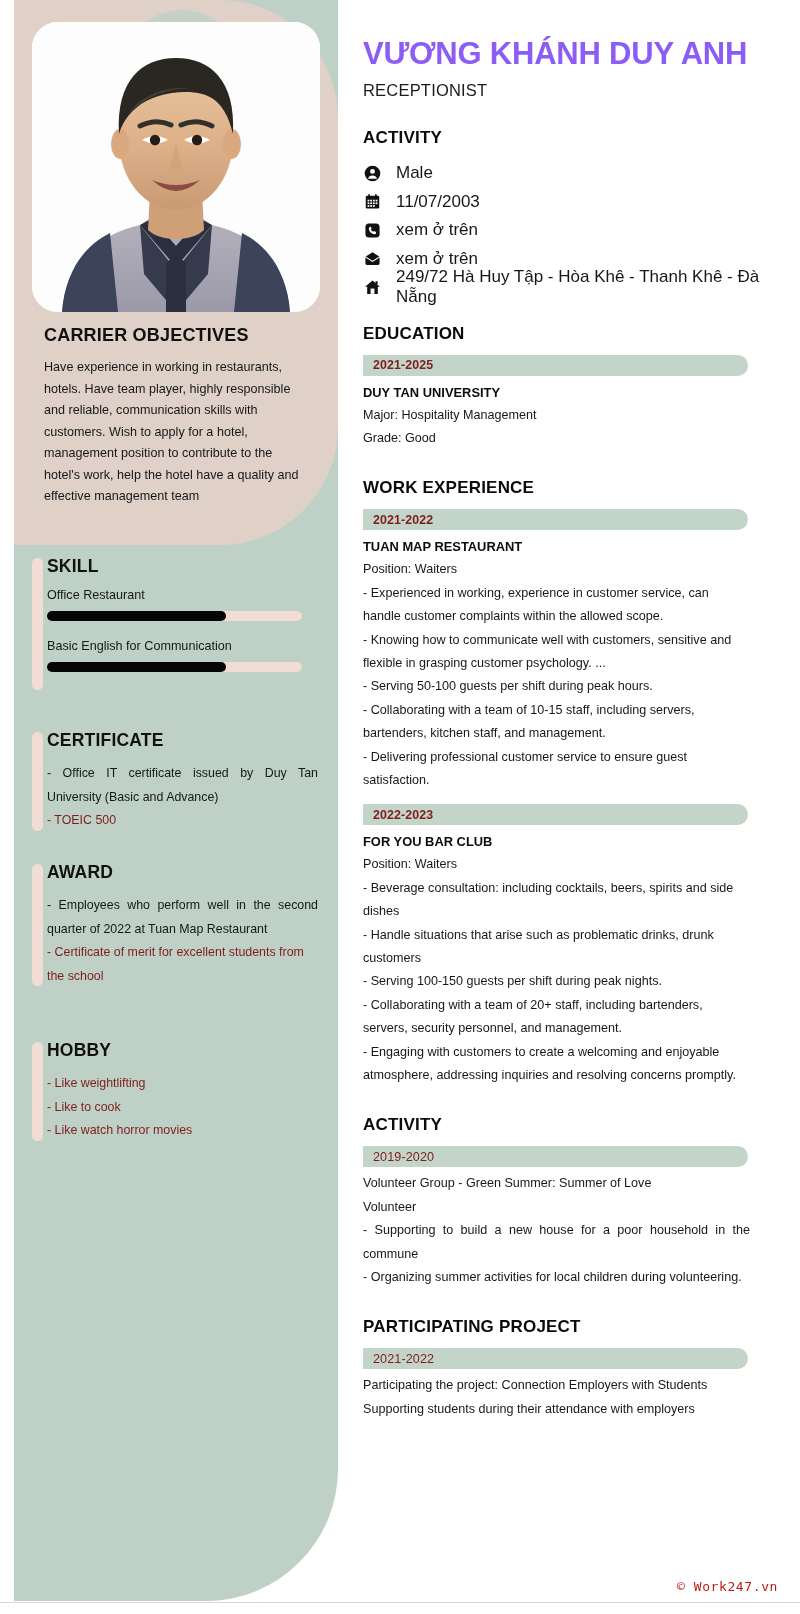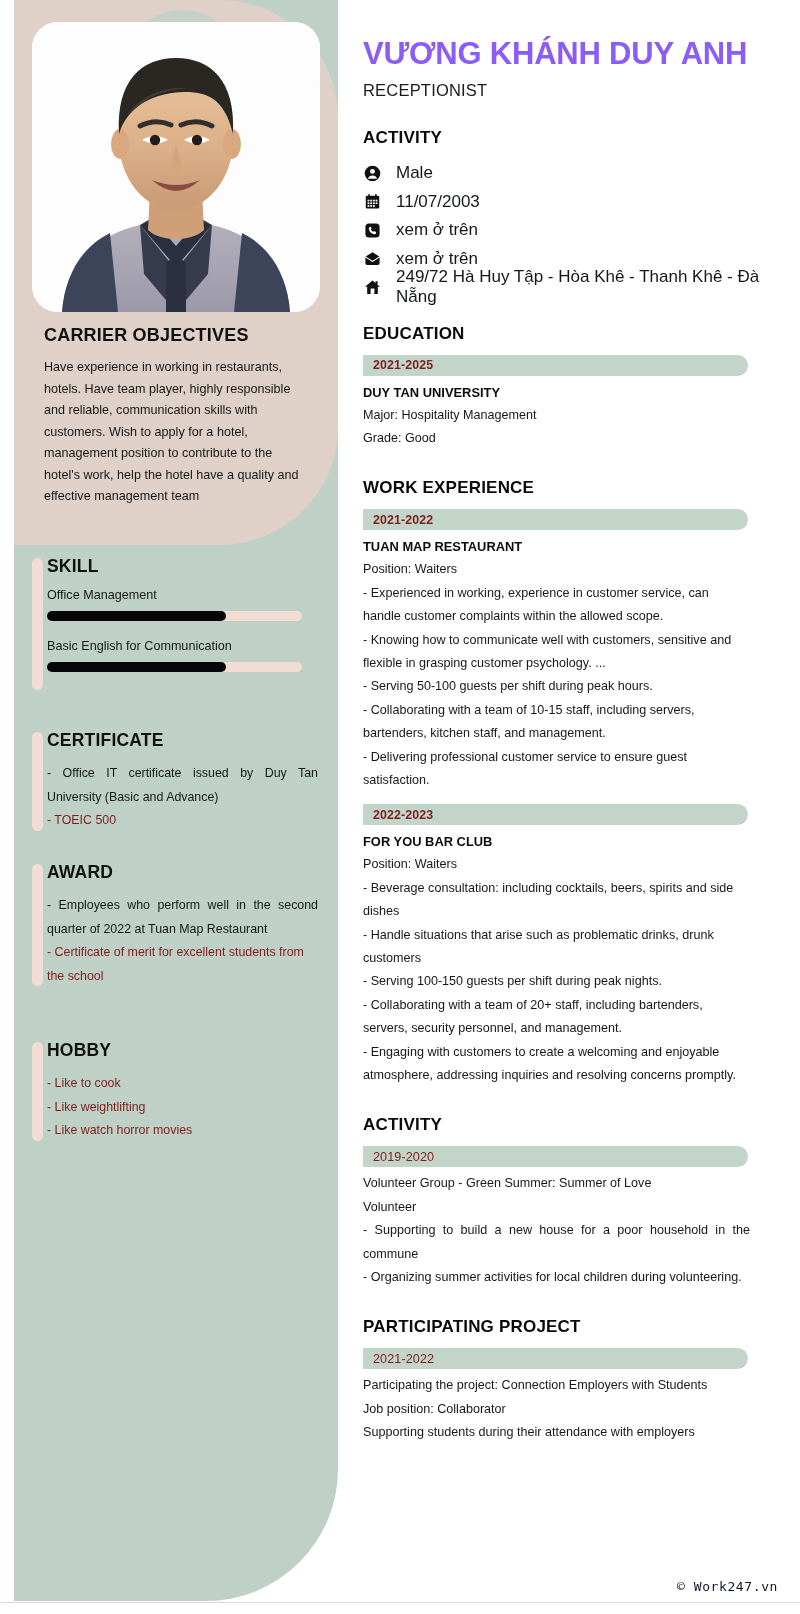--- a/index.html
+++ b/index.html
@@ -240,21 +240,21 @@
     width: 800px;
     height: 1px;
     background: #d8d8d8;
   }
   .watermark {
     position: absolute;
     right: 22px;
     bottom: 20px;
     font-family: "DejaVu Sans Mono", monospace;
     font-size: 13px;
-    color: #0f172a;
+    color: #b91c1c;
     letter-spacing: .6px;
     text-align: right;
   }
 </style>
 </head>
 <body>
 
 <div class="page">
 
   <div class="left-col">
@@ -326,21 +326,21 @@
         <div class="objective-text">Have experience in working in restaurants, hotels. Have team player, highly responsible and reliable, communication skills with customers. Wish to apply for a hotel, management position to contribute to the hotel's work, help the hotel have a quality and effective management team</div>
       </div>
     </div>
 
     <div class="side-block" style="top:556px;">
       <div class="accent-section" style="padding-bottom:2px;">
         <div class="accent-bar"></div>
         <div class="side-title">SKILL</div>
 
         <div>
-          <div class="skill-name">Office Management</div>
+          <div class="skill-name">Office Restaurant</div>
           <div class="skill-track">
             <div class="skill-fill" id="skillfill0" style="width: 70%;"></div>
           </div>
         </div>
 
         <div>
           <div class="skill-name">Basic English for Communication</div>
           <div class="skill-track">
             <div class="skill-fill" id="skillfill1" style="width: 70%;"></div>
           </div>
@@ -363,22 +363,22 @@
         <div class="side-title">AWARD</div>
         <div class="just-text">- Employees who perform well in the second quarter of 2022 at Tuan Map Restaurant</div>
         <div class="body-block plain-line" style="width:272px">- Certificate of merit for excellent students from the school</div>
       </div>
     </div>
 
     <div class="side-block" style="top:1040px;">
       <div class="accent-section">
         <div class="accent-bar"></div>
         <div class="side-title">HOBBY</div>
+        <div class="plain-line">- Like weightlifting</div>
         <div class="plain-line">- Like to cook</div>
-        <div class="plain-line">- Like weightlifting</div>
         <div class="plain-line">- Like watch horror movies</div>
       </div>
     </div>
   </div>
 
   <div class="right-col">
 
     <div class="name">VƯƠNG KHÁNH DUY ANH</div>
     <div class="role">RECEPTIONIST</div>
 
@@ -495,19 +495,18 @@
     <div class="body-line">Volunteer Group - Green Summer: Summer of Love</div>
     <div class="body-line">Volunteer</div>
     <div class="body-line body-block just">- Supporting to build a new house for a poor household in the commune</div>
     <div class="body-line body-block just">- Organizing summer activities for local children during volunteering.</div>
 
     <div class="sec-title">PARTICIPATING PROJECT</div>
     <div class="date-badge light">
       <span>2021-2022</span>
     </div>
     <div class="body-line">Participating the project: Connection Employers with Students</div>
-    <div class="body-line">Job position: Collaborator</div>
     <div class="body-line">Supporting students during their attendance with employers</div>
   </div>
 
   <div class="footer-rule"></div>
   <div class="watermark">© Work247.vn</div>
 </div>
 
 </body></html>

